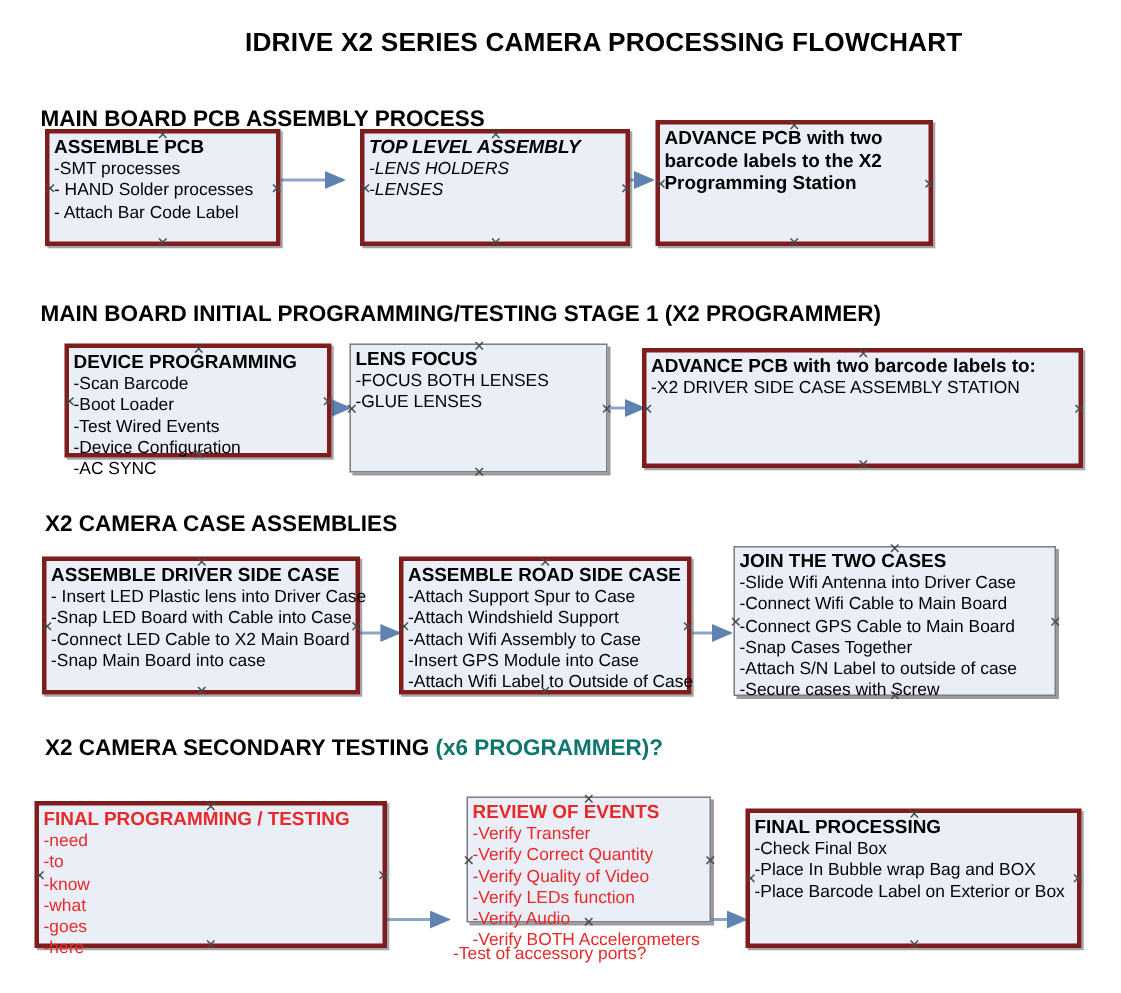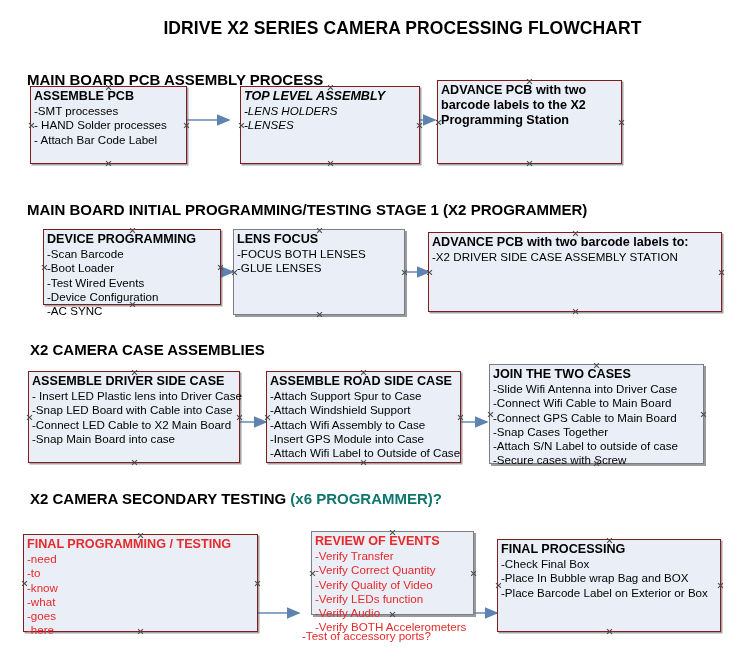--- a/index.html
+++ b/index.html
@@ -40,21 +40,21 @@
     color: #000000;
     white-space: nowrap;
   }
   .section-head .accent {
     color: #0f766e;
   }
   .node {
     position: absolute;
     box-sizing: border-box;
     background: #e9eef7;
-    border: 1px solid #7f1d1d;
+    border: 3px solid #7f1d1d;
     box-shadow: 1.5px 1.5px 0 rgba(90,90,100,0.55);
     overflow: visible;
   }
   .node.gray-edge {
     border: 1px solid #7d7d85;
     box-shadow: 2px 2px 0 rgba(120,120,130,0.75);
   }
   .node-inner {
     position: absolute;
     left: 3px;

